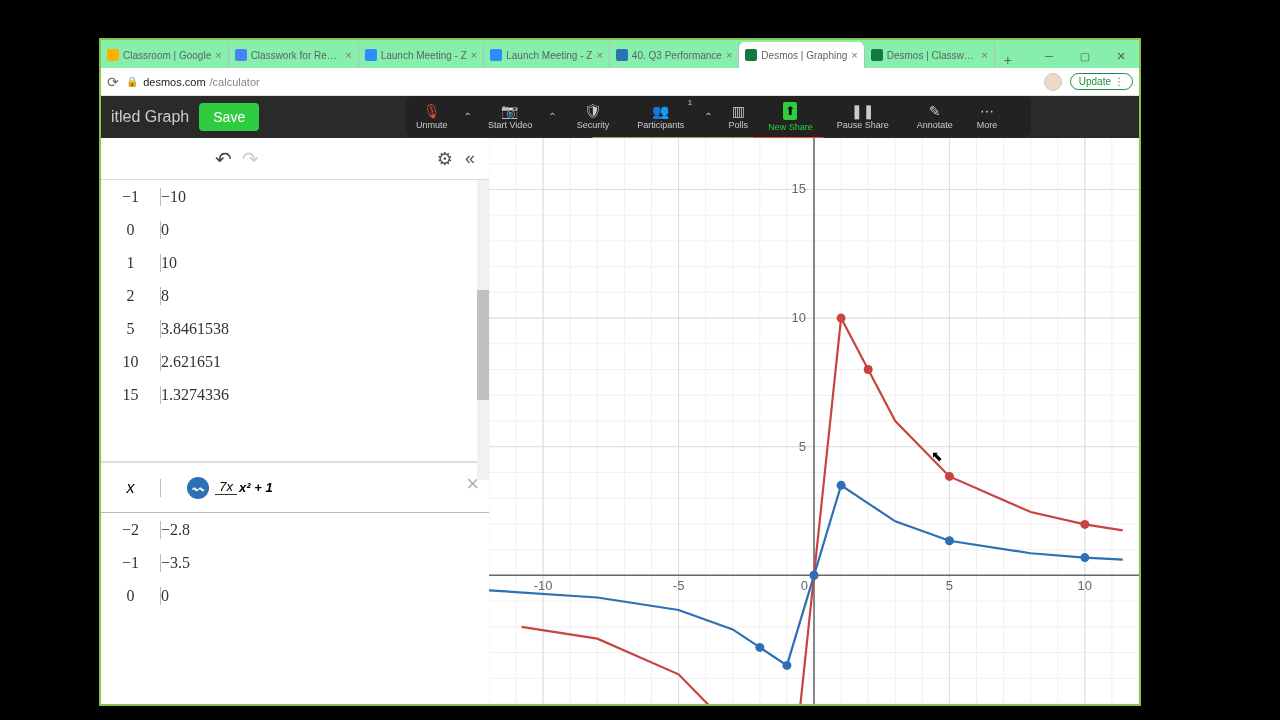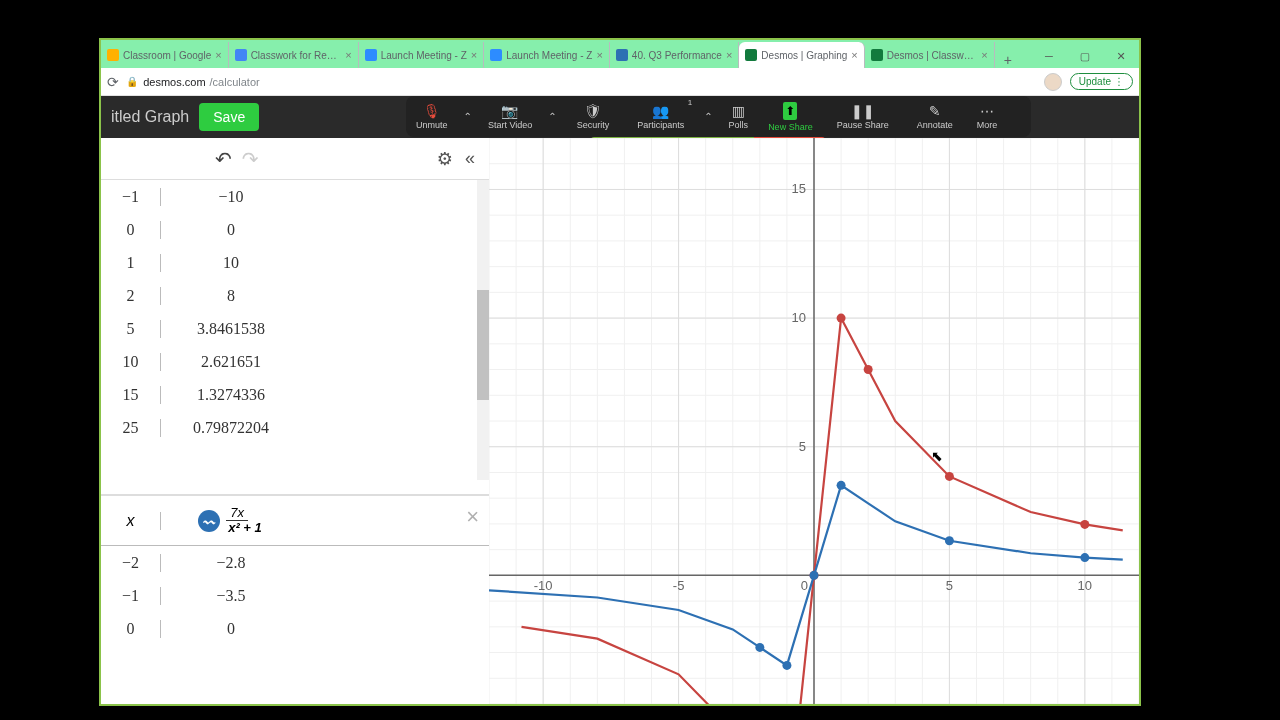--- a/index.html
+++ b/index.html
@@ -56,29 +56,29 @@
   .tool-left { display: flex; gap: 10px; margin-left: 100px; }
   .tool-right { margin-left: auto; display: flex; gap: 12px; align-items: center; }
   .undo, .redo { font-size: 20px; color: #444; }
   .redo { color: #ccc; }
   .gear { font-size: 18px; color: #555; }
   .collapse { font-size: 18px; color: #555; }
   
   .table-region { flex: 0 0 auto; font-family: 'Times New Roman', serif; font-size: 16px; color: #333; }
   .trow { display: flex; height: 33px; align-items: center; }
   .tcell-x { width: 60px; text-align: center; border-right: 1px solid #bbb; }
-  .tcell-y { width: 140px; text-align: center; }
+  .tcell-y { width: 140px; }
   .table-region.first { border-bottom: 1px solid #ddd; padding-bottom: 50px; }
   .table2-wrap { border-top: 1px solid #ddd; position: relative; }
   .table2-close { position: absolute; right: 10px; top: 8px; font-size: 22px; color: #b0b0b0; }
   .table2-head { display: flex; height: 50px; align-items: center; border-bottom: 1px solid #bbb; }
   .th-x { width: 60px; text-align: center; font-style: italic; border-right: 1px solid #bbb; font-size: 16px; }
   .th-y { width: 140px; display: flex; align-items: center; justify-content: center; gap: 6px; }
   .color-circle { width: 22px; height: 22px; border-radius: 50%; background: #2d70b3; display: flex; align-items: center; justify-content: center; color: #fff; font-size: 12px; }
-  .frac { display: inline-flex; flex-direction: column; align-items: flex-start; font-size: 13px; font-style: italic; line-height: 1.1; }
+  .frac { display: inline-flex; align-items: flex-end; font-size: 13px; font-style: italic; line-height: 1.1; }
   .frac-top { border-bottom: 1px solid #333; padding: 0 4px; }
   .frac-bot { padding: 0 2px; font-weight: bold; }
   
   .expr-scroll { position: absolute; right: 0; top: 42px; width: 12px; background: #f1f1f1; height: 300px; }
   .expr-thumb { background: #c1c1c1; width: 100%; height: 110px; margin-top: 110px; }
   
   .graph-area { flex: 1; position: relative; background: #fff; }
   .graph-svg { position: absolute; inset: 0; width: 100%; height: 100%; }
   .axis-label { font-family: Arial; font-size: 13px; fill: #666; }
   .cursor { position: absolute; left: 442px; top: 310px; font-size: 14px; color: #000; }
@@ -245,24 +245,20 @@
             <div class="tcell-x">5</div>
             <div class="tcell-y">3.8461538</div>
           </div>
           <div class="trow">
             <div class="tcell-x">10</div>
             <div class="tcell-y">2.621651</div>
           </div>
           <div class="trow">
             <div class="tcell-x">15</div>
             <div class="tcell-y">1.3274336</div>
-          </div>
-          <div class="trow">
-            <div class="tcell-x">25</div>
-            <div class="tcell-y">0.79872204</div>
           </div>
         </div>
 
       <div class="table2-wrap">
         <span class="table2-close">×</span>
         <div class="table2-head">
           <div class="th-x">x</div>
           <div class="th-y">
             <span class="color-circle">〰</span>
             <span class="frac">

